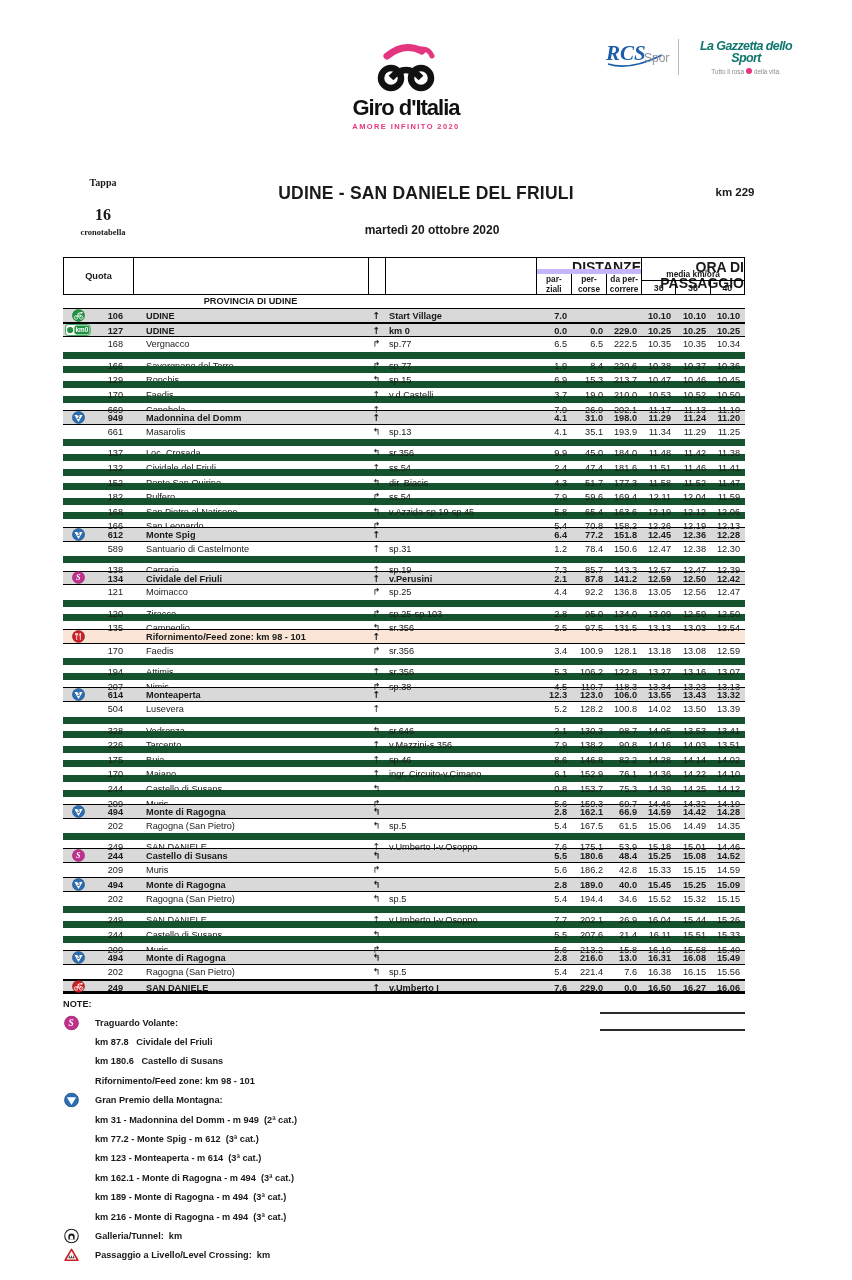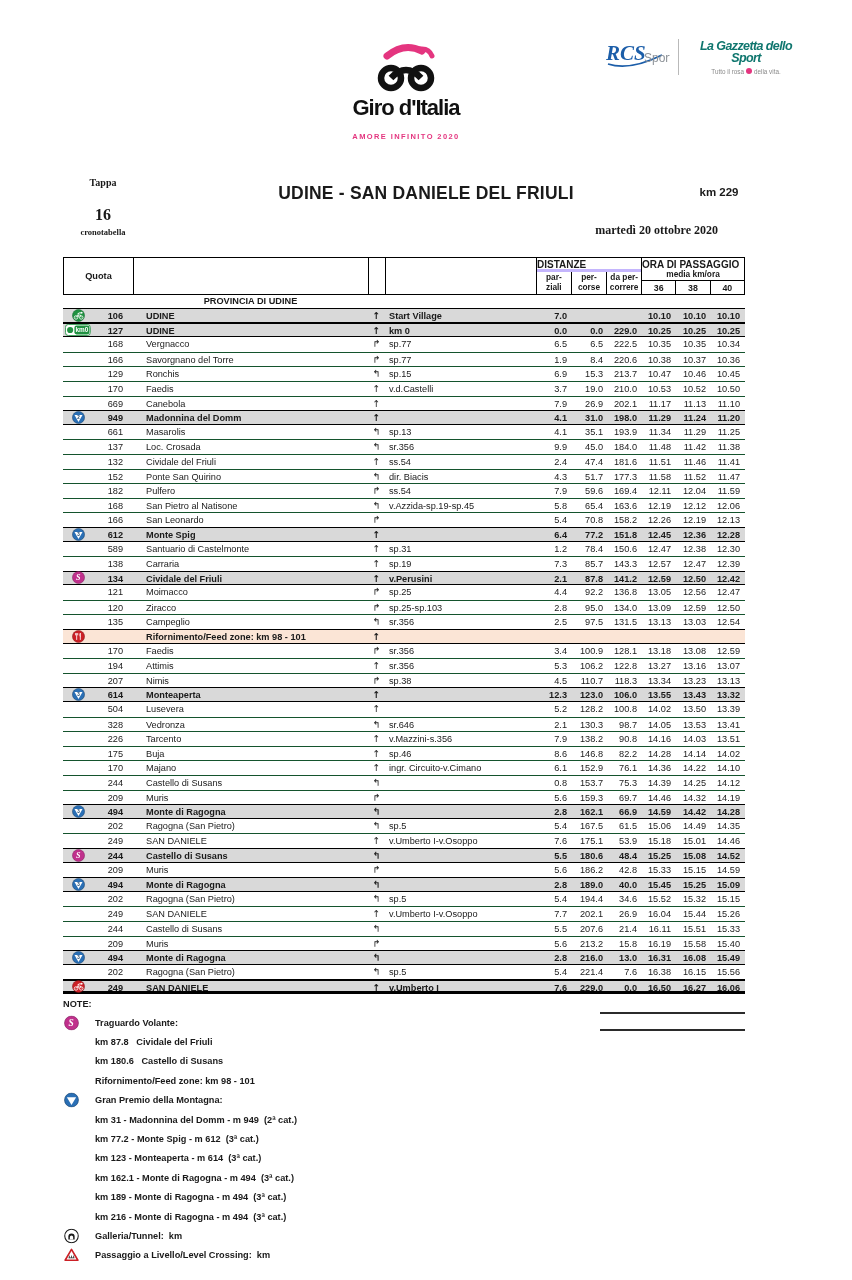--- a/index.html
+++ b/index.html
@@ -7,61 +7,61 @@
     --green:#1F9140; --gray-row:#D9D9D9; --feed-row:#FBE5D6; --rcs-blue:#1C5EA9;
     --ink:#1a1a1a;
   }
   *{box-sizing:border-box;margin:0;padding:0;}
   body{background:#e8e8e8;font-family:"Liberation Sans",sans-serif;color:var(--ink);}
   .page{position:relative;width:852px;height:1280px;background:#fff;margin:0 auto;overflow:hidden;}
 
   
   .giro-logo{position:absolute;left:341px;top:40px;width:130px;text-align:center;}
   .giro-title{font-size:22px;font-weight:bold;letter-spacing:-1px;color:#111;line-height:1.05;}
-  .giro-sub{font-size:7.5px;font-weight:bold;color:var(--giro-pink);letter-spacing:1.4px;margin-top:13px;}
+  .giro-sub{font-size:7.5px;font-weight:bold;color:var(--giro-pink);letter-spacing:1.4px;margin-top:3px;}
   .rcs-block{position:absolute;left:604px;top:38px;display:flex;align-items:center;gap:8px;}
   .rcs-divider{width:1px;height:36px;background:#b9b9b9;}
   .gazzetta{width:118px;text-align:center;}
   .gazzetta-name{font-size:12.5px;font-weight:bold;letter-spacing:-0.6px;color:#0f766e;line-height:1;font-style:italic;}
   .gazzetta-tag{font-size:6.3px;color:#8a8a8a;margin-top:3px;display:flex;justify-content:center;align-items:center;gap:2px;}
   .gazzetta-dot{width:6px;height:6px;border-radius:50%;background:var(--giro-pink);display:inline-block;}
 
   
   .tappa{position:absolute;left:72px;top:177px;width:62px;text-align:center;font-family:Liberation Serif, serif;}
   .tappa-label{font-size:10px;font-weight:bold;}
   .tappa-num{font-size:16px;font-weight:bold;margin-top:18px;}
   .tappa-sub{font-size:8.5px;font-weight:bold;margin-top:3px;}
   .stage-title{position:absolute;left:146px;top:183px;width:560px;text-align:center;font-size:17.5px;font-weight:bold;letter-spacing:0.2px;}
-  .stage-km{position:absolute;left:664px;top:186px;width:110px;text-align:center;font-size:11.5px;font-weight:bold;}
-  .stage-date{position:absolute;left:158px;top:223px;width:560px;text-align:right;font-size:12px;font-weight:bold;font-family:Liberation Serif, serif;}
+  .stage-km{position:absolute;left:680px;top:186px;width:110px;text-align:center;font-size:11.5px;font-weight:bold;}
+  .stage-date{position:absolute;left:152px;top:223px;width:560px;text-align:center;font-size:12px;font-weight:bold;}
 
   
   .cron{position:absolute;left:63px;top:257px;width:682px;font-size:9.2px;}
   .thead{display:flex;border:1.5px solid #000;height:38px;font-weight:bold;}
   .th{border-right:1px solid #000;}
   .th-quota{width:70px;display:flex;align-items:center;justify-content:center;}
   .th-name{width:235px;}
   .th-arrow{width:17px;}
   .th-road{width:151px;}
   .th-dist{width:105px;display:flex;flex-direction:column;}
   .th-ora{width:101px;border-right:none;display:flex;flex-direction:column;flex:1;}
-  .th-group-title{text-align:left;font-size:10px;padding-top:1px;height:11px;}
-  .th-dist-cols{flex:1;display:flex;border-top:3px solid #c4b5fd;}
+  .th-group-title{text-align:right;font-size:14px;padding-top:1px;height:11px;}
+  .th-dist-cols{flex:1;display:flex;border-top:5px solid #c4b5fd;}
   .th-dist-col{width:35px;text-align:center;font-size:8.3px;line-height:1.15;padding-top:1px;border-right:1px solid #000;}
   .th-dist-col:last-child{border-right:none;width:34px;}
   .th-dist-col:nth-child(2){width:36px;}
   .th-ora-sub{text-align:center;font-size:8.3px;height:11px;}
   .th-speeds{flex:1;display:flex;border-top:1px solid #000;}
   .th-speed{flex:1;text-align:left;font-size:8.8px;border-right:1px solid #000;display:flex;align-items:center;justify-content:center;}
   .th-speed:last-child{border-right:none;}
 
   .province-row{height:13px;line-height:13px;display:flex;font-weight:bold;}
   .province-row .cell-name{text-align:center;padding-left:0;}
 
-  .row{display:flex;height:14.6px;line-height:14.2px;border-top:1px solid #14532d;}
+  .row{display:flex;height:14.6px;line-height:14.2px;border-top:7px solid #14532d;}
   .row.hl{background:var(--gray-row);font-weight:bold;border-top:1.2px solid #000;border-bottom:1.2px solid #000;}
   .row.feed{background:var(--feed-row);font-weight:bold;border-top:1.2px solid #000;border-bottom:1.2px solid #000;}
   .row.finish{background:var(--gray-row);font-weight:bold;border-top:2px solid #000;border-bottom:3px solid #000;}
   .row.noline{border-top:none;}
   .cell-icon{width:30px;display:flex;align-items:center;justify-content:center;}
   .cell-icon svg{height:13px;display:block;}
   .cell-icon svg.wide{height:12px;}
   .cell-quota{width:40px;text-align:right;padding-right:10px;}
   .cell-name{width:235px;padding-left:13px;white-space:nowrap;overflow:hidden;}
   .cell-arrow{width:17px;text-align:center;font-family:"DejaVu Sans",sans-serif;font-size:9.5px;}

